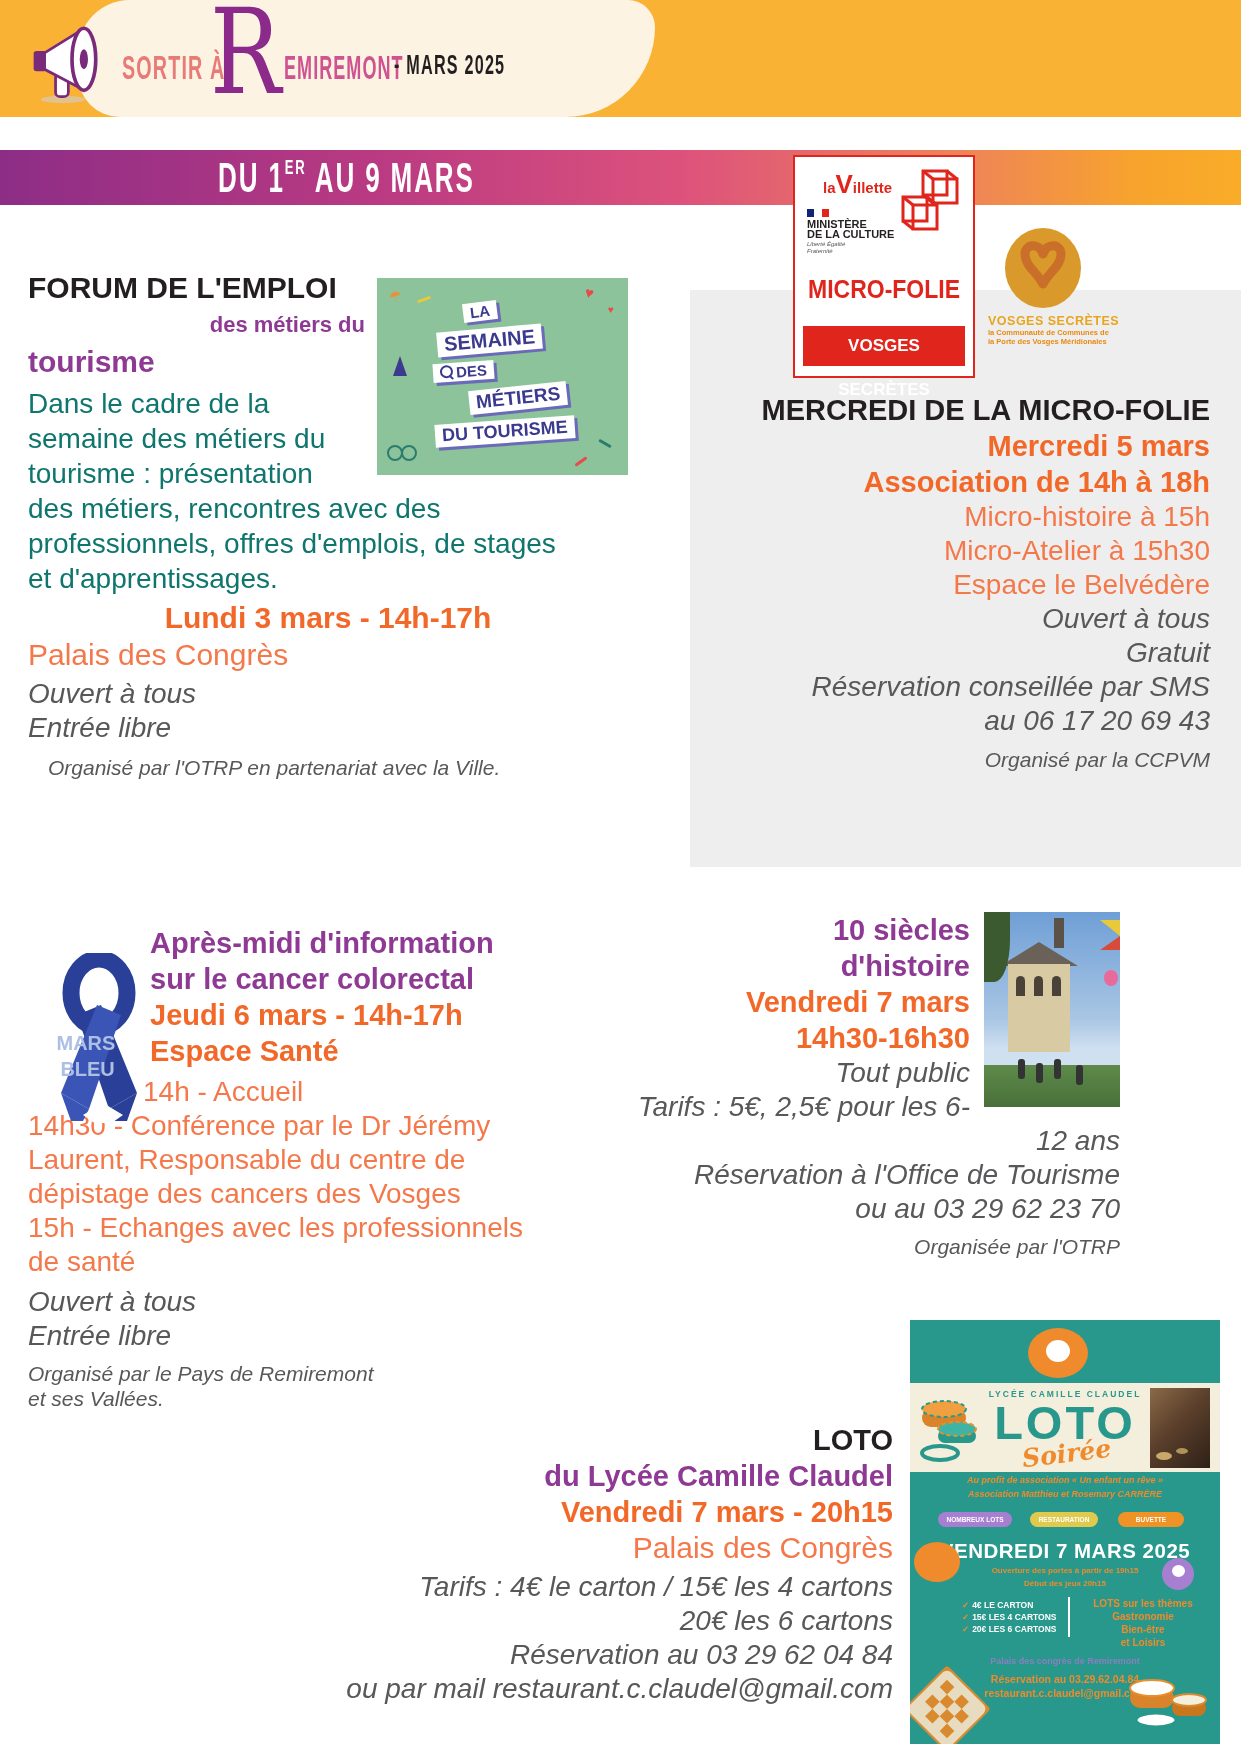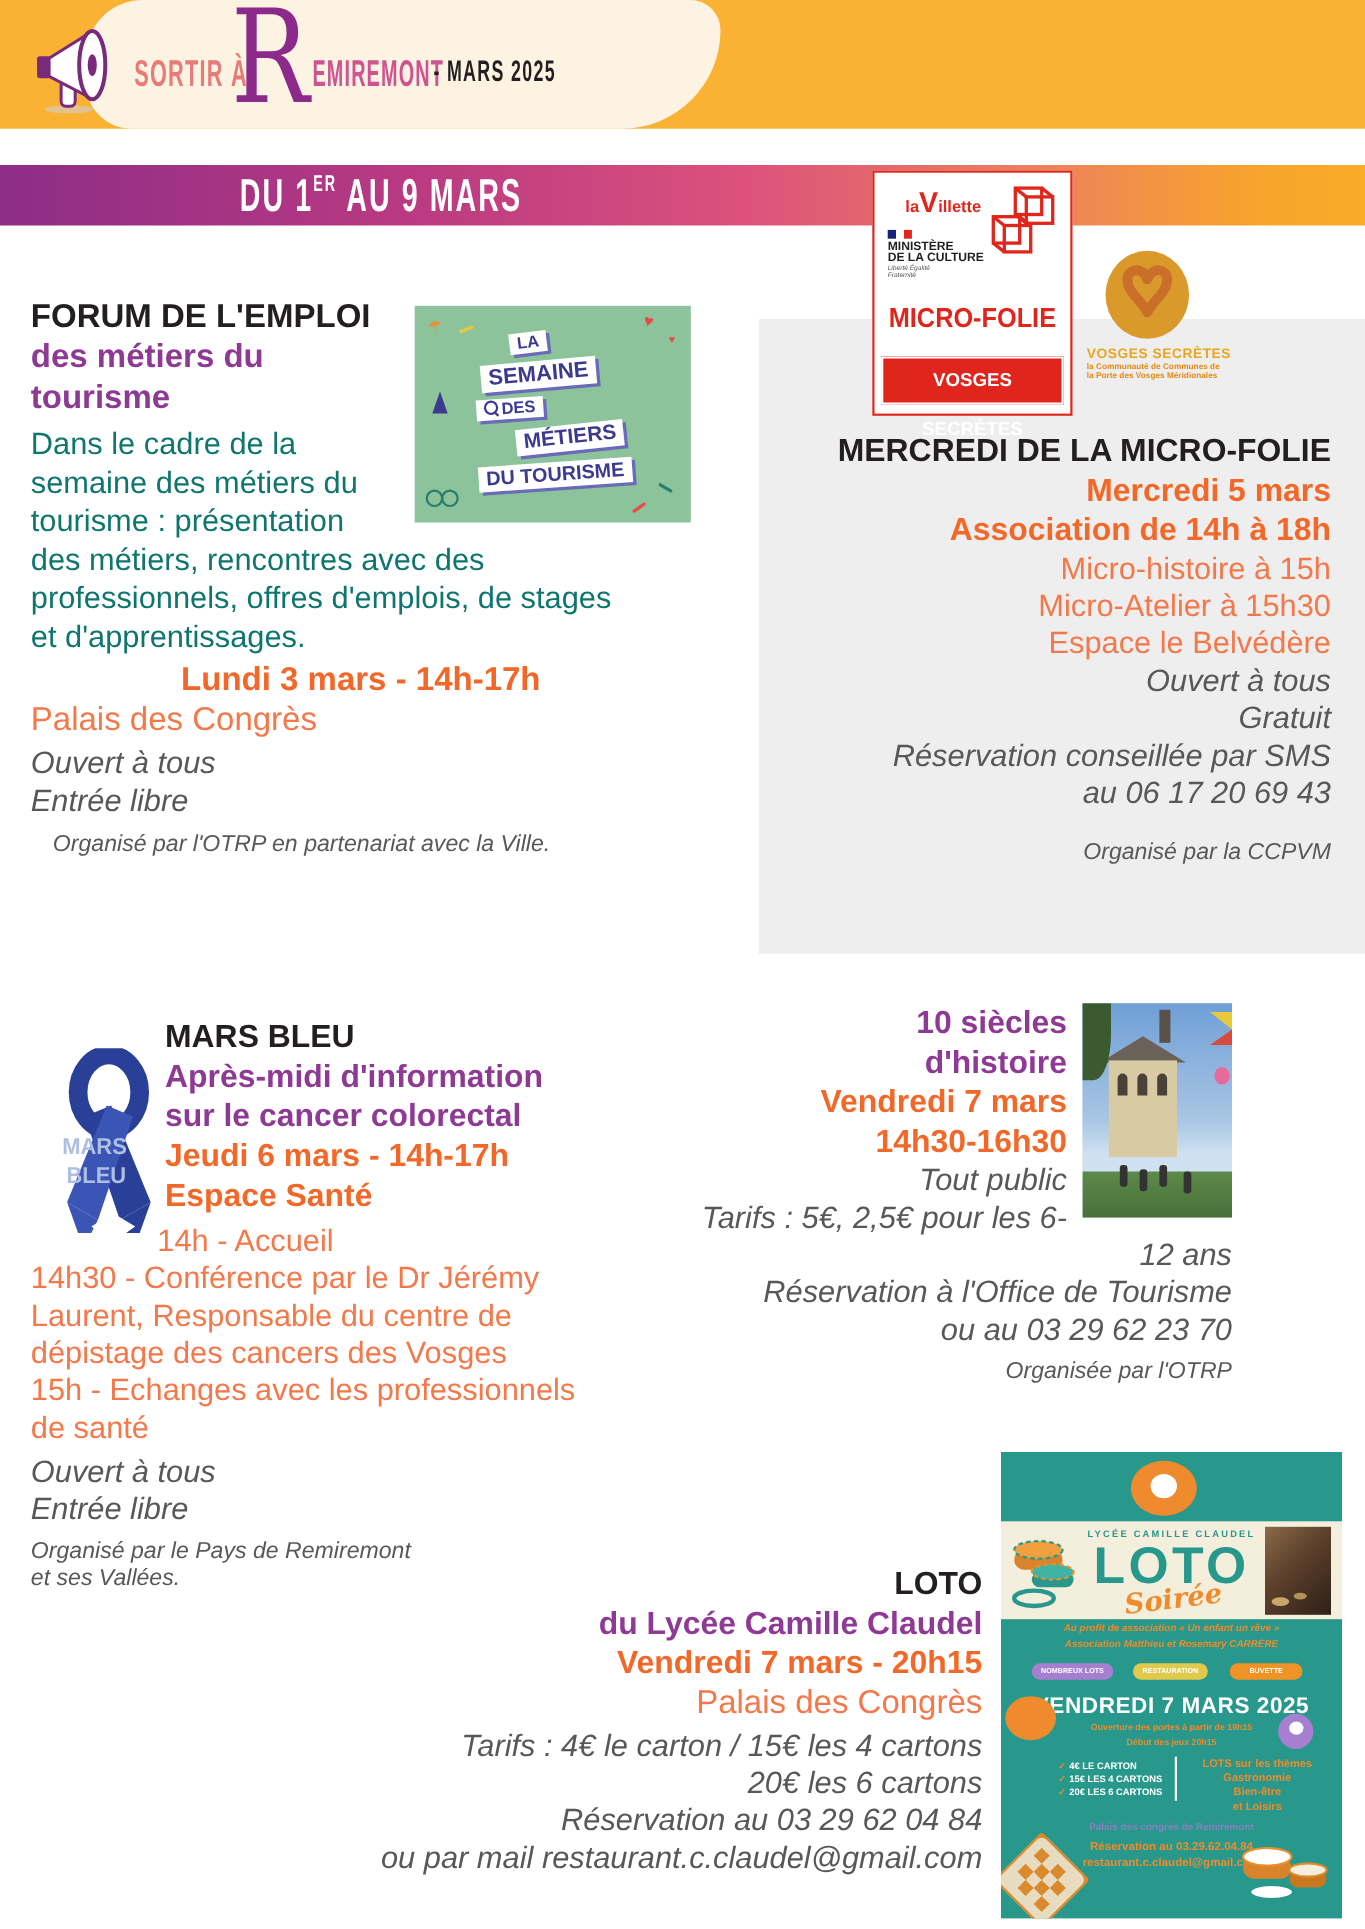--- a/index.html
+++ b/index.html
@@ -168,21 +168,21 @@
     <div class="abs dash" style="background:#e84b4b;right:40px;bottom:12px;transform:rotate(-35deg);"></div>
     <div class="ribbon" style="left:86px;top:24px;font-size:15px;transform:rotate(-7deg);">LA</div>
     <div class="ribbon" style="left:60px;top:50px;font-size:20px;transform:rotate(-5deg);">SEMAINE</div>
     <div class="ribbon" style="left:56px;top:84px;font-size:15px;transform:rotate(-4deg);">
       <span class="mini-search"></span><span>DES</span>
     </div>
     <div class="ribbon" style="left:92px;top:108px;font-size:19px;transform:rotate(-6deg);">MÉTIERS</div>
     <div class="ribbon" style="left:58px;top:142px;font-size:18px;transform:rotate(-4deg);">DU TOURISME</div>
   </div>
   <div class="t-black" style="font-size:30px;">FORUM DE L'EMPLOI</div>
-  <div class="t-purpleb" style="font-size:30px;line-height:37px;">des métiers du</div>
+  <div class="t-purpleb" style="font-size:22px;line-height:37px;text-align:right;">des métiers du</div>
   <div class="t-purpleb" style="font-size:30px;line-height:37px;">tourisme</div>
   <div style="margin-top:6px;">
     <div class="t-purple">Dans le cadre de la</div>
     <div class="t-purple">semaine des métiers du</div>
     <div class="t-purple">tourisme : présentation</div>
     <div class="t-purple">des métiers, rencontres avec des</div>
     <div class="t-purple">professionnels, offres d'emplois, de stages</div>
     <div class="t-purple">et d'apprentissages.</div>
   </div>
   <div class="t-orangeb" style="font-size:30px;margin-top:4px;text-align:center;">Lundi 3 mars - 14h-17h</div>
@@ -235,37 +235,36 @@
   <div class="t-black">MERCREDI DE LA MICRO-FOLIE</div>
   <div class="t-orangeb">Mercredi 5 mars</div>
   <div class="t-orangeb">Association de 14h à 18h</div>
   <div class="t-orange">Micro-histoire à 15h</div>
   <div class="t-orange">Micro-Atelier à 15h30</div>
   <div class="t-orange">Espace le Belvédère</div>
   <div class="t-gray">Ouvert à  tous</div>
   <div class="t-gray">Gratuit</div>
   <div class="t-gray">Réservation conseillée par SMS</div>
   <div class="t-gray">au 06 17 20 69 43</div>
-  <div class="t-note" style="margin-top:24px;">Organisé par la CCPVM</div>
+  <div class="t-note" style="margin-top:9px;">Organisé par la CCPVM</div>
 </div>
 
 <div class="abs sec-mb">
   <div class="mb-ribbon">
     <svg width="112" height="170" viewBox="0 0 112 170">
       <ellipse cx="56" cy="40" rx="28" ry="34" fill="none" stroke="#2a3f97" stroke-width="17"></ellipse>
       <polygon points="34,62 58,52 94,140 66,156" fill="#2a3f97"></polygon>
       <polygon points="78,62 54,52 18,140 46,156" fill="#3a55b5"></polygon>
       <polygon points="66,156 94,140 84,168 72,168" fill="#2a3f97"></polygon>
       <polygon points="46,156 18,140 28,168 40,168" fill="#3a55b5"></polygon>
       <polygon points="60,150 80,162 60,176 40,162" fill="#ffffff"></polygon>
     </svg>
     <div class="mb-txt" style="left:12px;top:78px;">MARS</div>
     <div class="mb-txt" style="left:16px;top:104px;">BLEU</div>
   </div>
-  <div class="mb-ind t-black">MARS BLEU</div>
   <div class="mb-ind t-purpleb">Après-midi d'information</div>
   <div class="mb-ind t-purpleb">sur le cancer colorectal</div>
   <div class="mb-ind t-orangeb">Jeudi 6 mars - 14h-17h</div>
   <div class="mb-ind t-orangeb">Espace Santé</div>
   <div class="mb-accueil t-orange">14h - Accueil</div>
   <div class="t-orange">14h30 - Conférence par le Dr Jérémy</div>
   <div class="t-orange">Laurent, Responsable du centre de</div>
   <div class="t-orange">dépistage des cancers des Vosges</div>
   <div class="t-orange">15h - Echanges avec les professionnels</div>
   <div class="t-orange">de santé</div>

